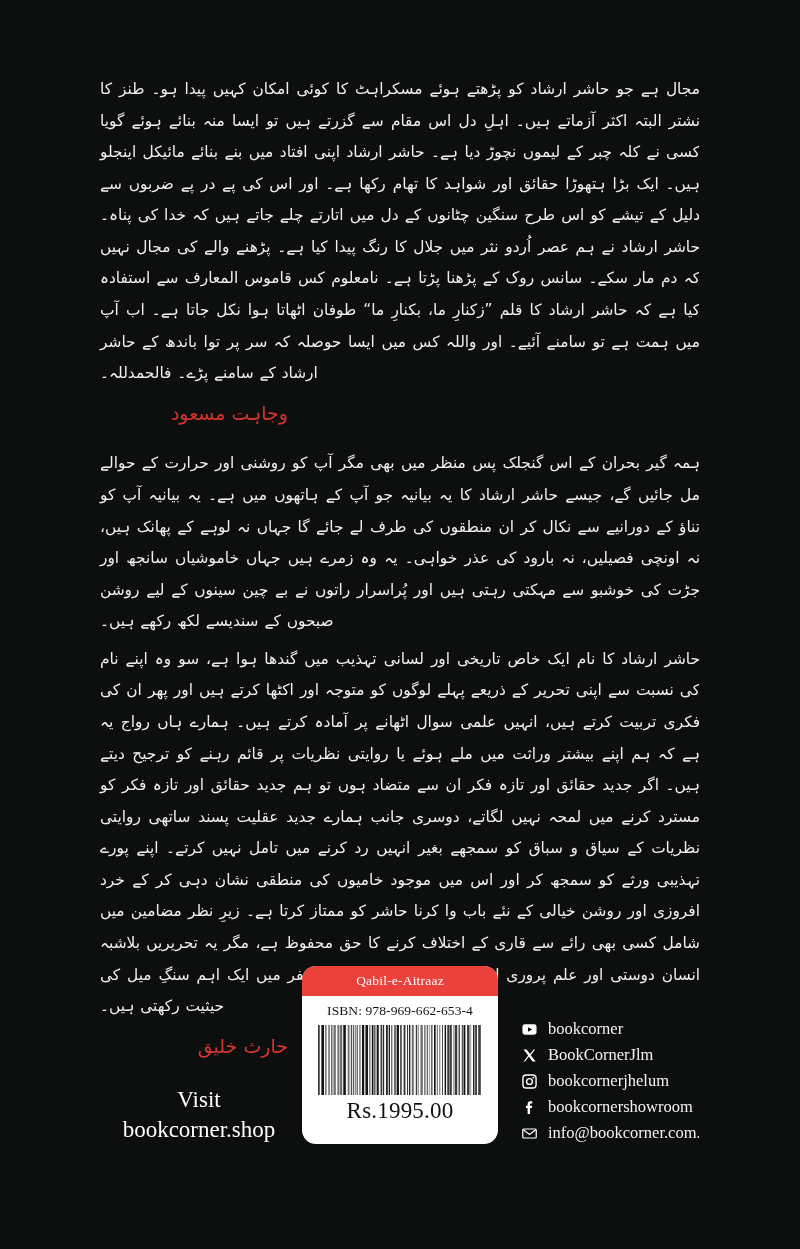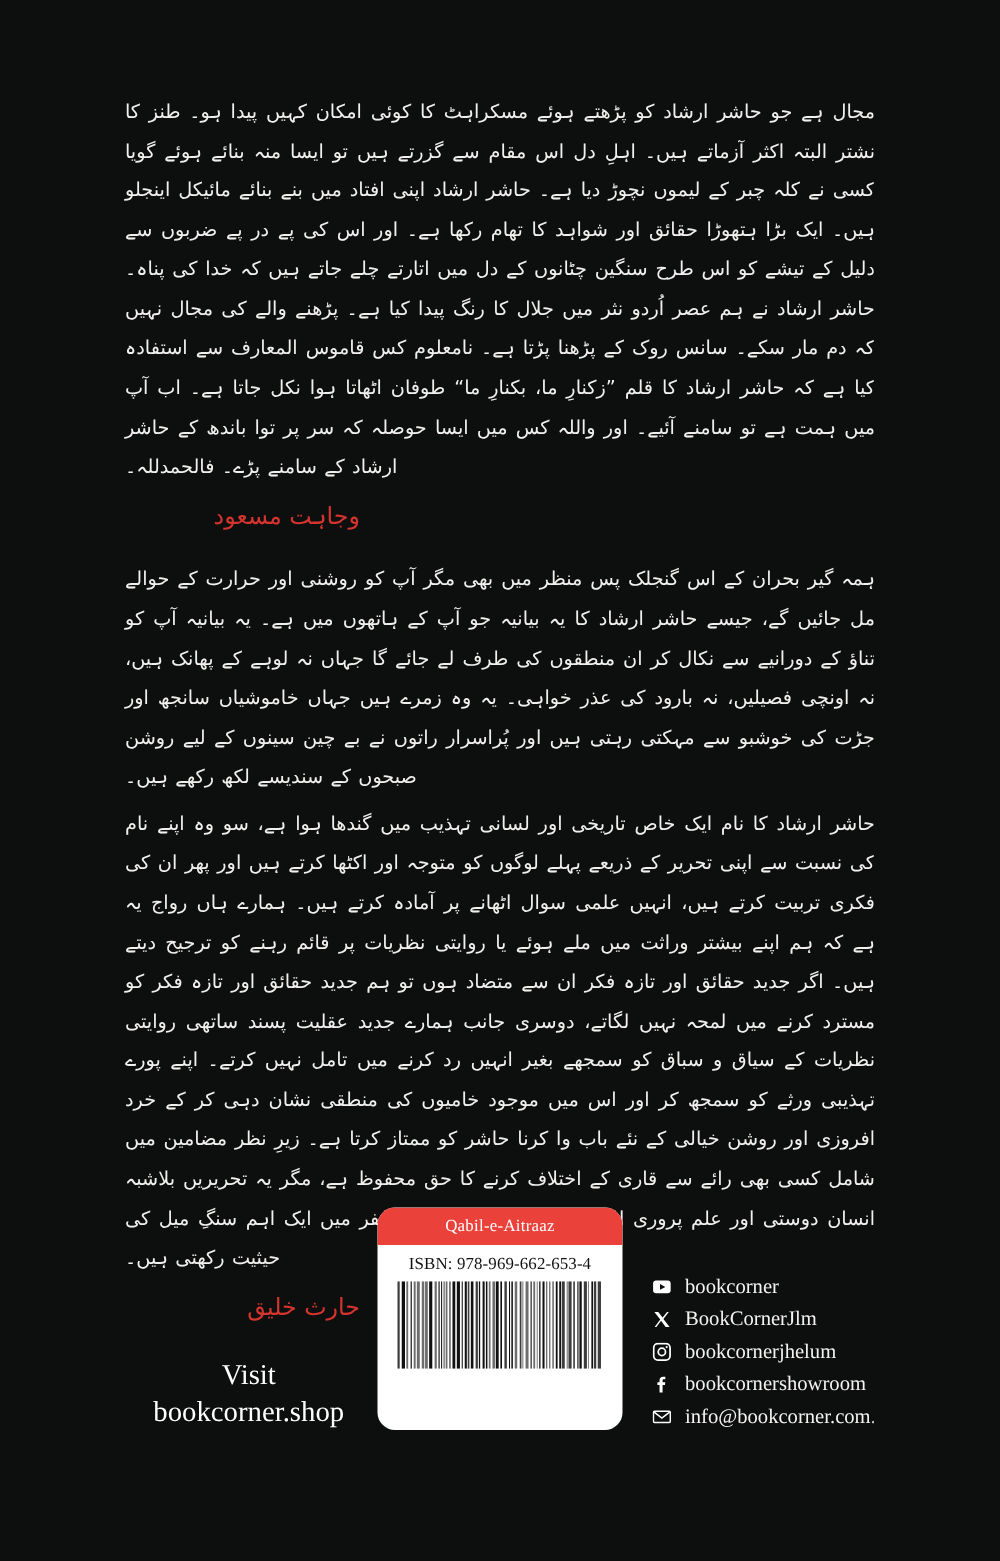--- a/index.html
+++ b/index.html
@@ -234,20 +234,21 @@
           <rect x="142.61" y="0" width="1.30" height="70" fill="#3d3d3d"></rect>
           <rect x="145.78" y="0" width="1.10" height="70" fill="#3d3d3d"></rect>
           <rect x="147.52" y="0" width="1.87" height="70" fill="#111111"></rect>
           <rect x="151.04" y="0" width="2.50" height="70" fill="#3d3d3d"></rect>
           <rect x="154.46" y="0" width="0.70" height="70" fill="#6e6e6e"></rect>
           <rect x="157.11" y="0" width="1.36" height="70" fill="#111111"></rect>
           <rect x="159.14" y="0" width="1.85" height="70" fill="#3d3d3d"></rect>
           <rect x="162.19" y="0" width="2.59" height="70" fill="#3d3d3d"></rect>
         </g>
     </svg>
+    <div class="barcode-price">Rs.1995.00</div>
   </div>
 
   <div class="socials">
 
     <div class="social-row">
       <span class="social-icon">
         <svg viewBox="0 0 16 16" width="15" height="15">
           <rect x="0.5" y="2.5" width="15" height="11" rx="2.6" fill="#ffffff"></rect>
           <path d="M6.4 5.6 L11 8 L6.4 10.4 Z" fill="#0d0f0f"></path>
         </svg>

